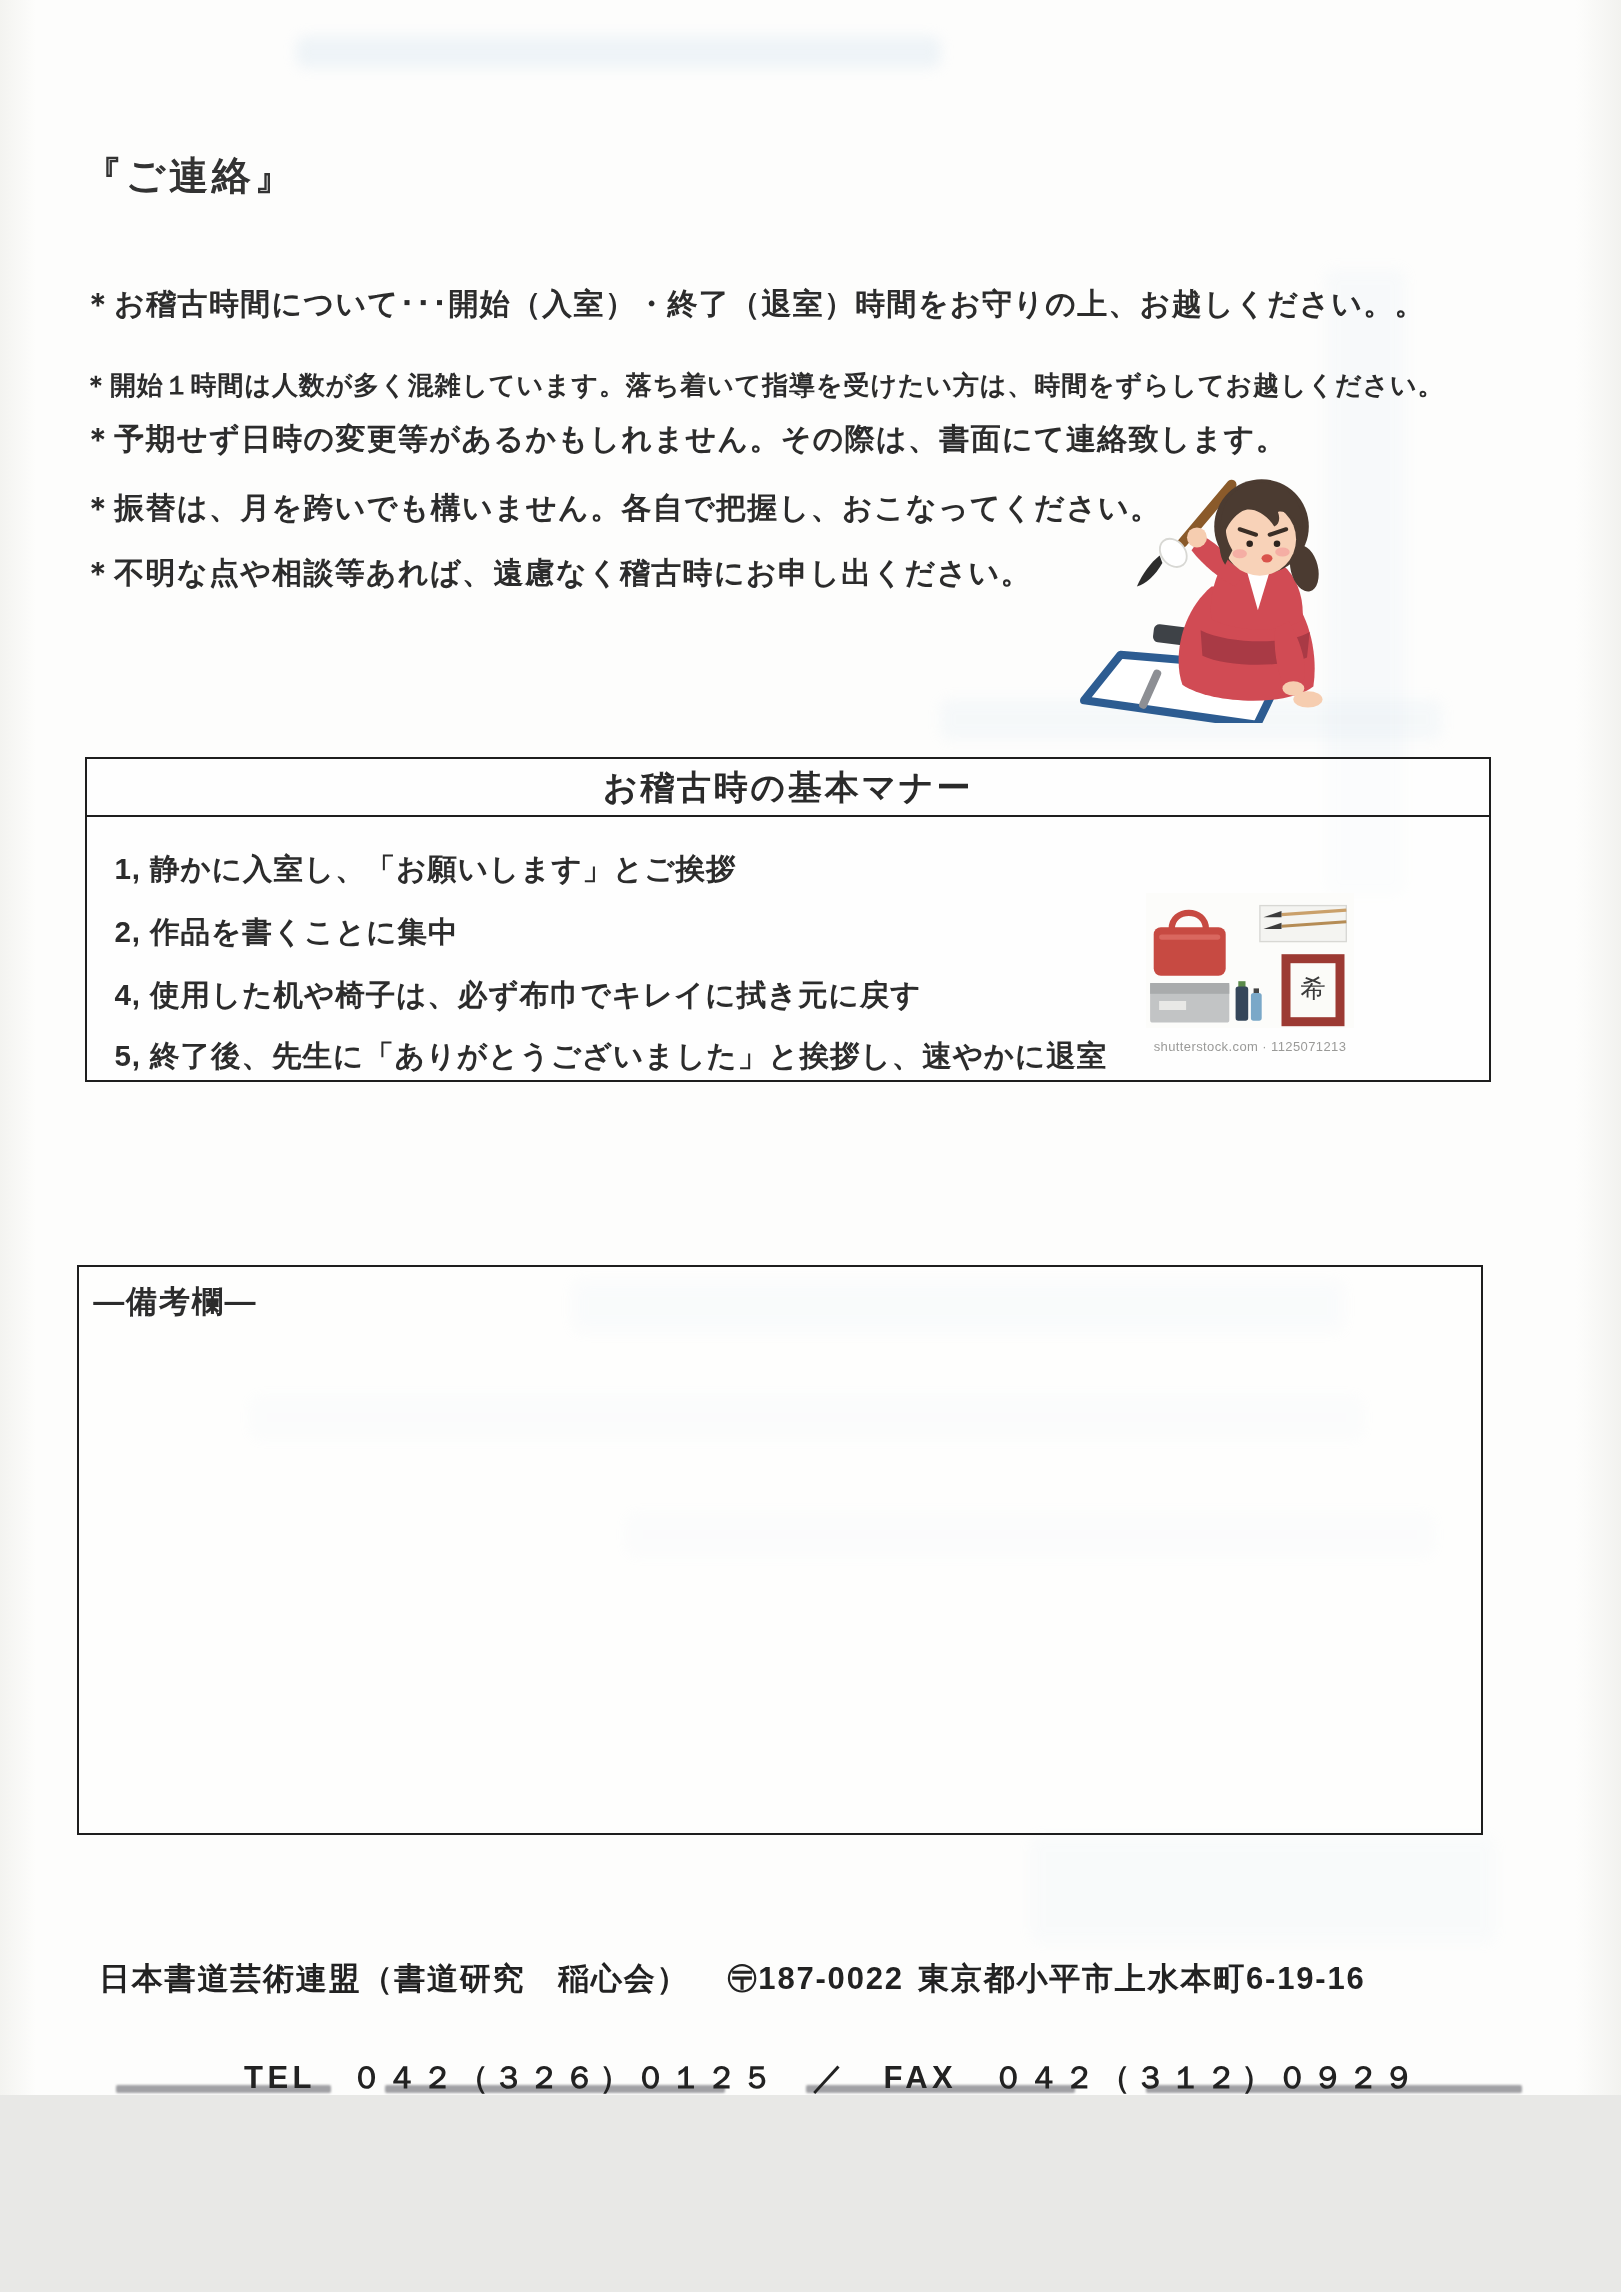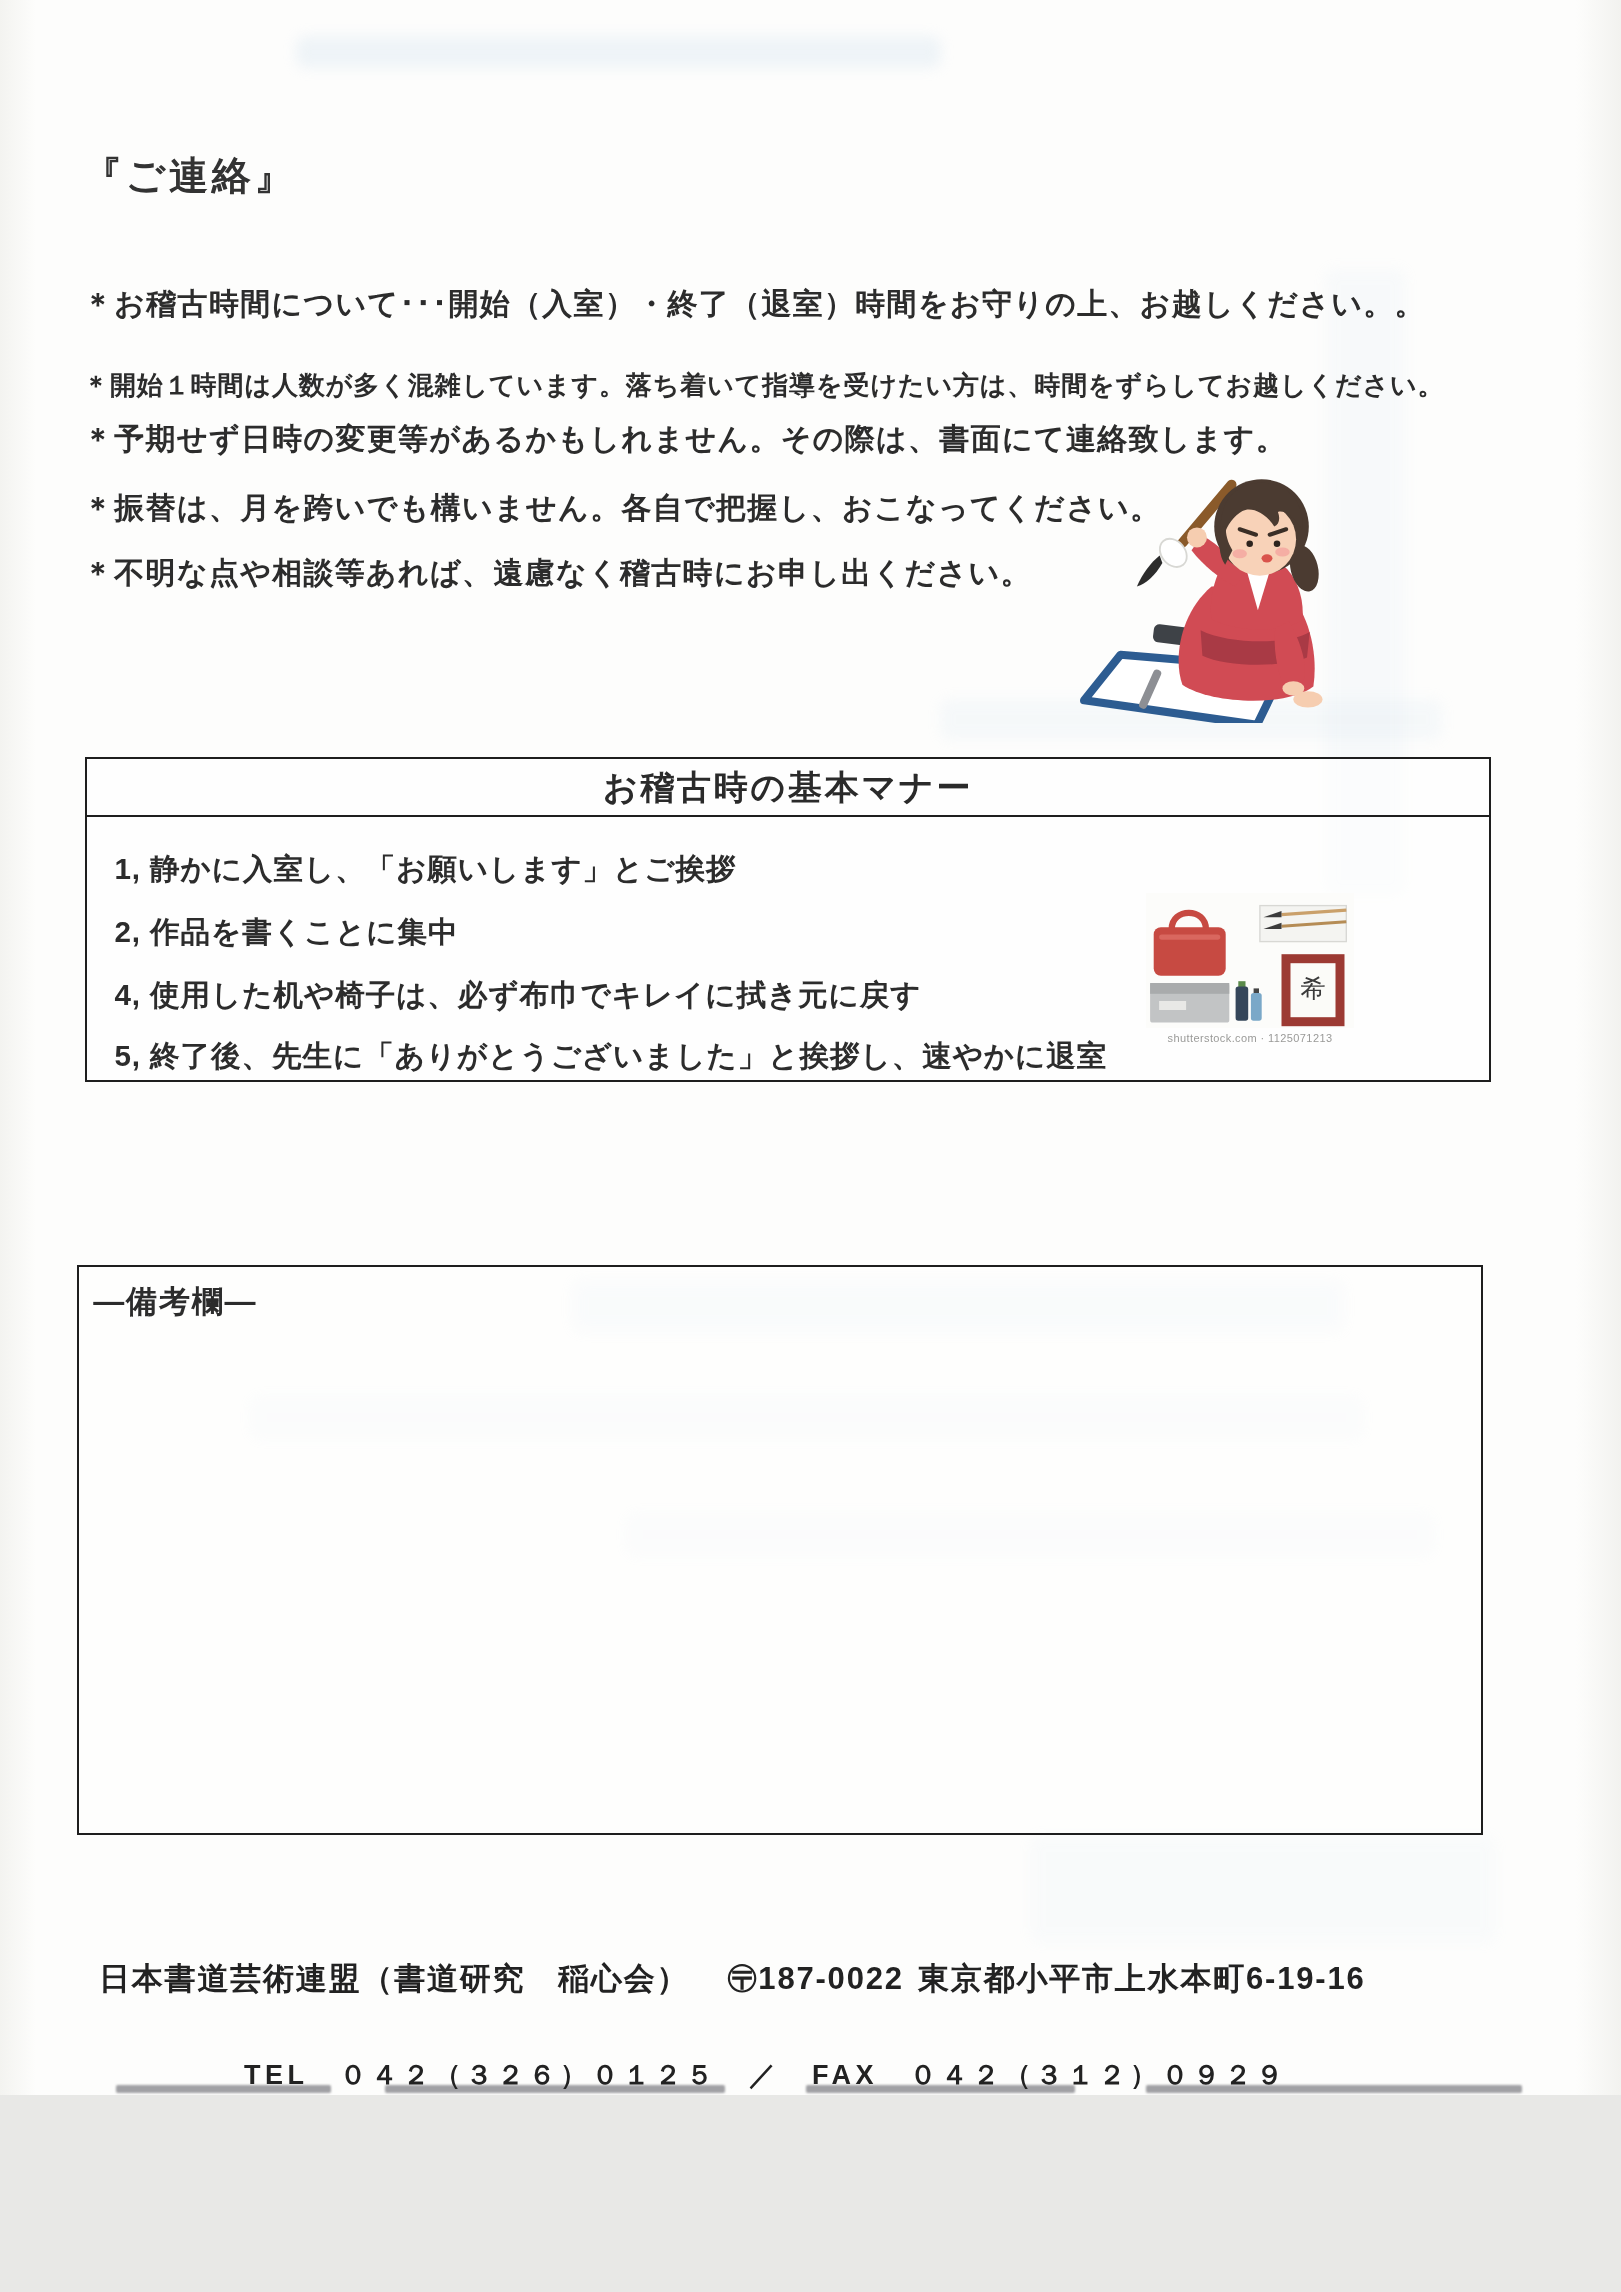--- a/index.html
+++ b/index.html
@@ -47,32 +47,32 @@
     border-bottom:2.7px solid #1e1e1e;
   }
   .mitem{position:absolute;margin:15px;white-space:nowrap;font-size:29.6px;font-weight:600;letter-spacing:0.9px;color:#2c2c2c;}
   .mi1{left:12.5px;top:75px;}
   .mi2{left:12.5px;top:138px;}
   .mi3{left:605px;top:138px;}
   .mi4{left:12.5px;top:201px;}
   .mi5{left:12.5px;top:262px;}
   .supplies{position:absolute;left:1059px;top:134px;width:208px;}
   .supplies svg{display:block;background:#fcfcfa;}
-  .watermark{margin:4px 0 0 0;font-size:11px;color:#9a9a98;text-align:center;letter-spacing:0.4px;}
+  .watermark{margin:11px 0 0 0;font-size:13px;color:#9a9a98;text-align:center;letter-spacing:0.4px;}
 
   .remarks-box{
     position:absolute;left:77px;top:1249px;width:1402px;height:566px;
     border:2.7px solid #1e1e1e;background:rgba(255,255,255,.4);margin-top:16px;
   }
   .remarks-label{position:absolute;left:14.3px;top:14.3px;margin:0;font-size:31px;font-weight:600;letter-spacing:1.8px;color:#2c2c2c;white-space:nowrap;}
 
   .f1{position:absolute;left:99px;top:1958px;margin:0;font-size:31px;font-weight:700;letter-spacing:1.8px;white-space:nowrap;color:#222;}
   .f1 .postal{margin-left:38px;}
   .f1 .addr{margin-left:14.3px;}
-  .f2{position:absolute;left:244px;top:2057px;margin:0;font-size:27px;font-weight:700;letter-spacing:4.5px;white-space:nowrap;color:#222;}
+  .f2{position:absolute;left:244px;top:2057px;margin:0;font-size:31px;font-weight:700;letter-spacing:4.5px;white-space:nowrap;color:#222;}
 </style>
 </head>
 <body>
 
 <div class="page">
 
   <div class="ghost g1"></div>
   <div class="ghost g2"></div>
   <div class="ghost g3"></div>
   <div class="ghost g4"></div>

